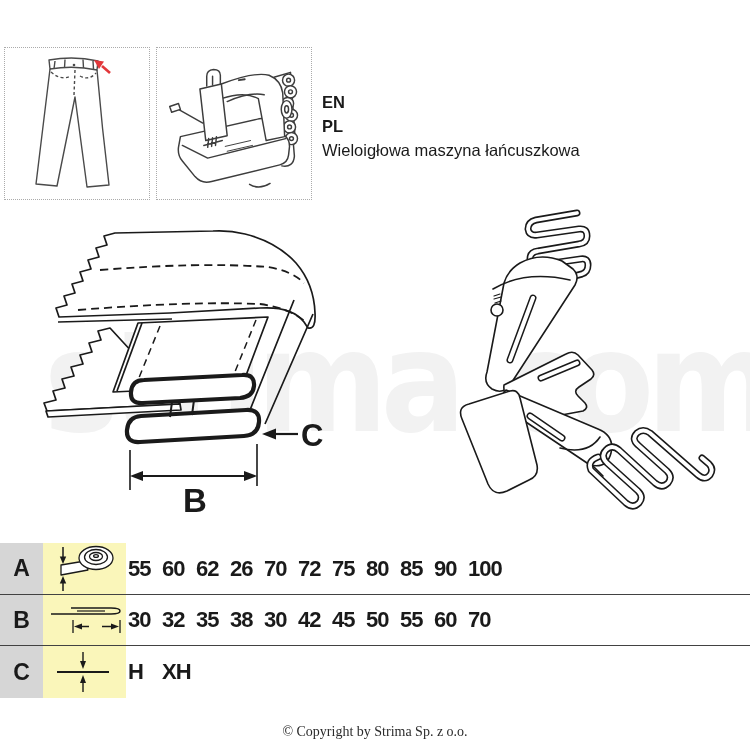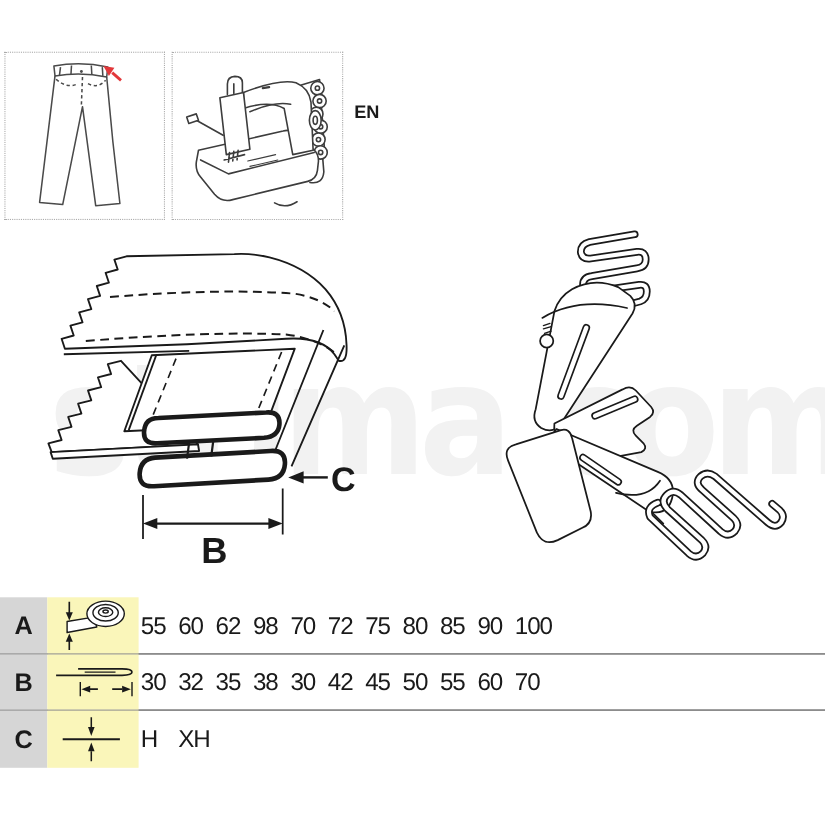--- a/index.html
+++ b/index.html
@@ -22,21 +22,21 @@
   #spec-table{position:absolute;left:0;top:543px;width:750px;z-index:2;}
   .spec-row{position:relative;width:750px;height:51px;}
   .spec-row.sep{border-bottom:1px solid #424242;}
   .row-label{position:absolute;left:0;top:0;width:43px;height:100%;background:#d6d6d6;
              display:flex;align-items:center;justify-content:center;
              font-size:23px;font-weight:bold;}
   .row-icon{position:absolute;left:43px;top:0;width:83px;height:100%;background:#faf6ba;
             display:flex;align-items:center;justify-content:center;}
   .row-values{position:absolute;left:128px;top:0;right:0;height:100%;
               display:flex;align-items:center;}
-  .value-cell{display:inline-block;width:34px;font-size:22px;font-weight:normal;
+  .value-cell{display:inline-block;width:34px;font-size:22px;font-weight:bold;
               letter-spacing:-1px;white-space:nowrap;}
   #footer{position:absolute;left:0;top:724px;width:750px;text-align:center;
           font-family:"Liberation Serif",serif;font-size:14px;color:#2b2b2b;}
   svg{display:block;}
 </style>
 </head>
 <body>
 
 <div id="page">
 
@@ -99,20 +99,24 @@
 
         <path d="M22 63 L47 77" fill="none"></path>
         <path d="M13 60 L22 57 L24 63 L15 66 Z"></path>
       </g>
     </svg>
   </div>
 
   <div id="lang-block">
     <div class="lang-row">
       <span class="lang-code">EN</span>
+    </div>
+    <div class="lang-row">
+      <span class="lang-code">PL</span>
+      <span class="lang-text">Wieloigłowa maszyna łańcuszkowa</span>
     </div>
   </div>
 
   <div id="diagram-left" class="diagram">
     <svg width="330" height="310" viewBox="0 0 330 310">
       <g stroke="#1a1a1a" stroke-width="1.7" stroke-linejoin="round" fill="none">
 
         <path d="M90 118 L78 121 L81 130 L69 133 L72 142 L60 145 L63 154 L51 157 L54 166 L42 169 L45 178 L33 181 L36 190 L24 193 L27 201 L160 194 L90 118 Z" fill="#fff"></path>
         <path d="M26 201 L160 194 L161 200 L28 207 Z" fill="#fff"></path>
 
@@ -209,21 +213,21 @@
             <path d="M20 4 L20 15 M20 48 L20 38" stroke-width="1.5"></path>
             <polygon points="20,21 16.8,13.5 23.2,13.5" fill="#1a1a1a" stroke="none"></polygon>
             <polygon points="20,33 16.8,40.5 23.2,40.5" fill="#1a1a1a" stroke="none"></polygon>
           </g>
         </svg>
       </div>
       <div class="row-values">
           <span class="value-cell">55</span>
           <span class="value-cell">60</span>
           <span class="value-cell">62</span>
-          <span class="value-cell">98</span>
+          <span class="value-cell">26</span>
           <span class="value-cell">70</span>
           <span class="value-cell">72</span>
           <span class="value-cell">75</span>
           <span class="value-cell">80</span>
           <span class="value-cell">85</span>
           <span class="value-cell">90</span>
           <span class="value-cell">100</span>
         </div>
     </div>
 
@@ -269,14 +273,15 @@
         </svg>
       </div>
       <div class="row-values">
           <span class="value-cell">H</span>
           <span class="value-cell">XH</span>
         </div>
     </div>
 
   </div>
 
+  <div id="footer">© Copyright by Strima Sp. z o.o.</div>
 
 </div>
 
 </body></html>

